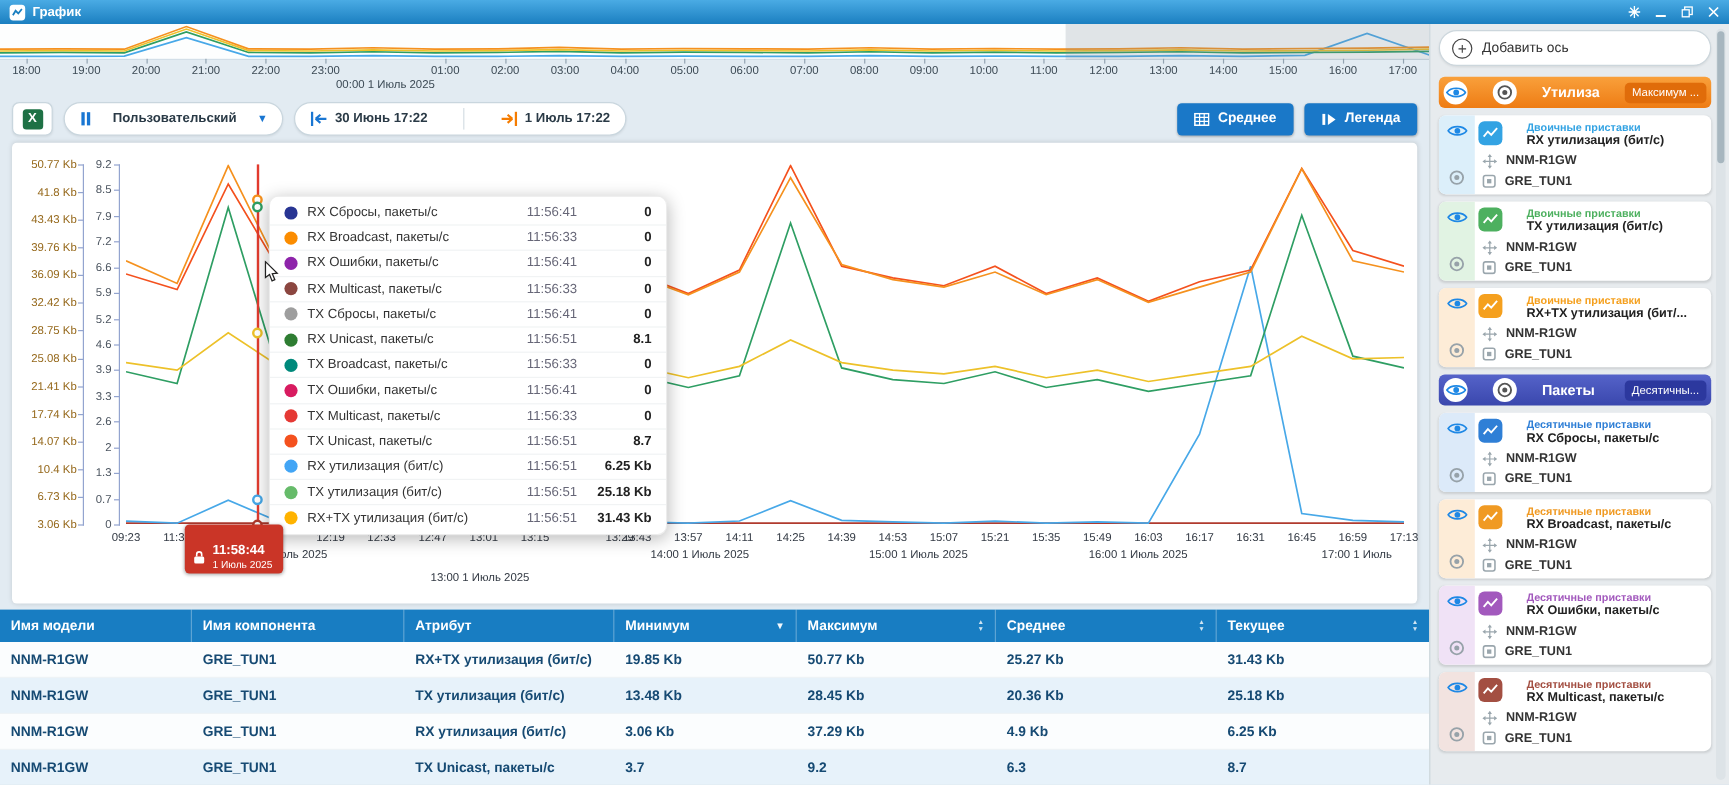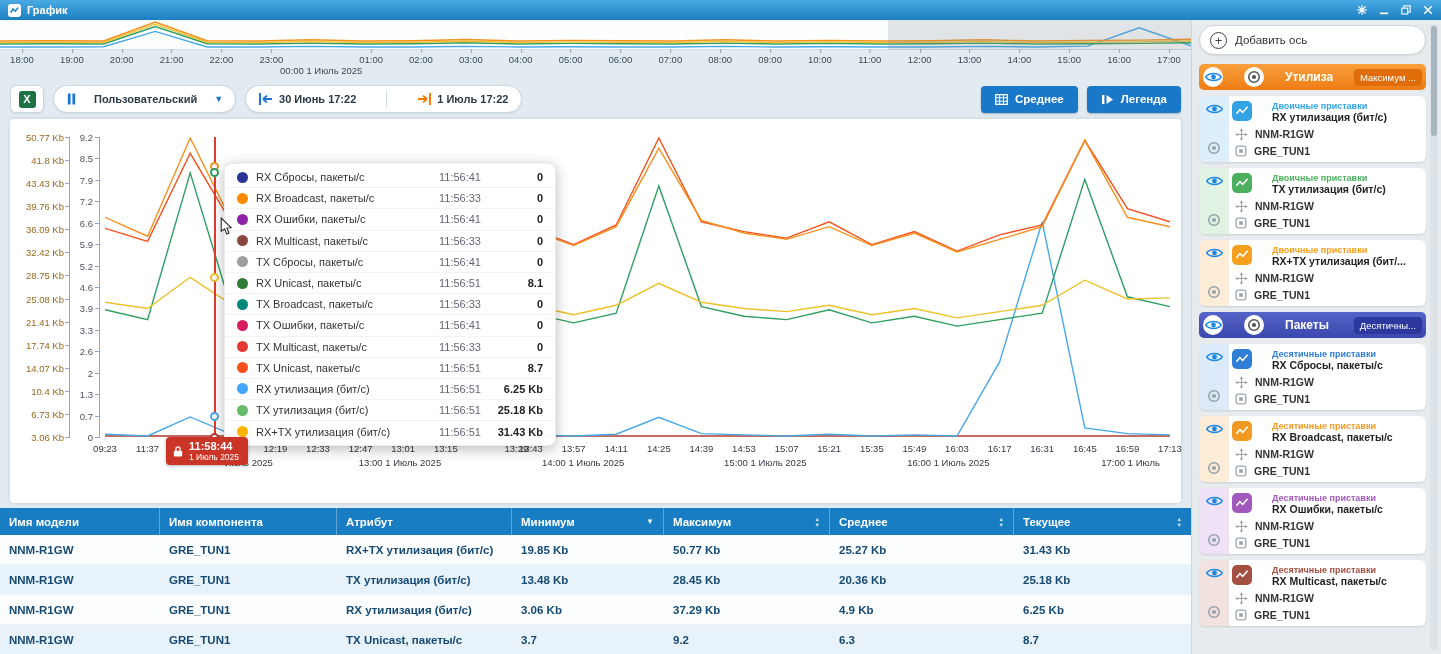--- a/index.html
+++ b/index.html
@@ -52,21 +52,21 @@
   .marker { position:absolute; width:9px; height:9px; border-radius:50%; background:#fff; border:2px solid #000; left:200px; z-index:4; }
   .tooltip { position:absolute; left:214px; top:44px; width:332px; background:#fff; border:1px solid #ececec; border-radius:8px; box-shadow:0 3px 14px rgba(0,0,0,.28); z-index:5; padding:3px 0; }
   .tt-row { display:flex; align-items:center; height:21.2px; padding:0 12px; gap:8px; font-size:11px; color:#333; border-bottom:1px solid #f1f3f4; }
   .tt-row:last-child { border-bottom:none; }
   .tt-dot { width:11px; height:11px; border-radius:50%; flex:none; }
   .tt-label { flex:1; white-space:nowrap; overflow:hidden; }
   .tt-time { color:#667; width:52px; text-align:right; flex:none; }
   .tt-val { font-weight:bold; color:#222; width:54px; text-align:right; flex:none; }
   .xtick { position:absolute; top:324px; font-size:9.5px; color:#333a44; transform:translateX(-50%); white-space:nowrap; }
   .xdate { position:absolute; top:338px; font-size:9.5px; color:#333a44; transform:translateX(-50%); white-space:nowrap; }
-  .lock-label { position:absolute; left:156px; top:318px; background:#ca3527; border-radius:4px; color:#fff; display:flex; align-items:center; gap:6px; padding:3px 9px 3px 7px; z-index:6; box-shadow:0 1px 3px rgba(0,0,0,.3); cursor:pointer; }
+  .lock-label { position:absolute; left:144px; top:318px; background:#ca3527; border-radius:4px; color:#fff; display:flex; align-items:center; gap:6px; padding:16px 9px 3px 7px; z-index:6; box-shadow:0 1px 3px rgba(0,0,0,.3); cursor:pointer; }
   .lt { font-size:11px; font-weight:bold; line-height:12px; white-space:nowrap; }
   .ld { font-size:8.5px; line-height:10px; white-space:nowrap; }
   .cursor { position:absolute; left:210px; top:98px; z-index:9; }
 
   
   .dtable { margin-top:5px; font-size:11.5px; }
   .trow { display:grid; grid-template-columns:160px 177px 175px 152px 166px 184px 177px; align-items:center; }
   .thead-row { background:#187dc2; color:#fff; height:27px; font-weight:bold; }
   .th { display:flex; align-items:center; justify-content:space-between; padding:0 9px; height:100%; border-right:1px solid rgba(255,255,255,.3); cursor:pointer; }
   .th:last-child { border-right:none; }
@@ -413,21 +413,21 @@
           <span class="xtick" style="left: 819.2px;">15:21</span>
           <span class="xtick" style="left: 861.8px;">15:35</span>
           <span class="xtick" style="left: 904.4px;">15:49</span>
           <span class="xtick" style="left: 947px;">16:03</span>
           <span class="xtick" style="left: 989.6px;">16:17</span>
           <span class="xtick" style="left: 1032.2px;">16:31</span>
           <span class="xtick" style="left: 1074.8px;">16:45</span>
           <span class="xtick" style="left: 1117.4px;">16:59</span>
           <span class="xtick" style="left: 1160px;">17:13</span>
           <span class="xdate" style="left: 238.775px;">Июль 2025</span>
-          <span class="xdate" style="left: 390.005px;">13:00 1 Июль 2025</span>
+          <span class="xdate" style="left: 390.005px; margin-top: 19px;">13:00 1 Июль 2025</span>
           <span class="xdate" style="left: 573.185px;">14:00 1 Июль 2025</span>
           <span class="xdate" style="left: 755.3px;">15:00 1 Июль 2025</span>
           <span class="xdate" style="left: 938.48px;">16:00 1 Июль 2025</span>
           <span class="xdate" style="left: 1120.6px;">17:00 1 Июль</span>
           <div class="marker" style="top: 43.4937px; border-color: rgb(245, 145, 30);"></div>
           <div class="marker" style="top: 49.3696px; border-color: rgb(46, 158, 99);"></div>
           <div class="marker" style="top: 153.848px; border-color: rgb(237, 193, 41);"></div>
           <div class="marker" style="top: 293.441px; border-color: rgb(71, 168, 232);"></div>
           <div class="marker" style="top: 313.5px; border-color: rgb(176, 58, 46);"></div>
         </div>

